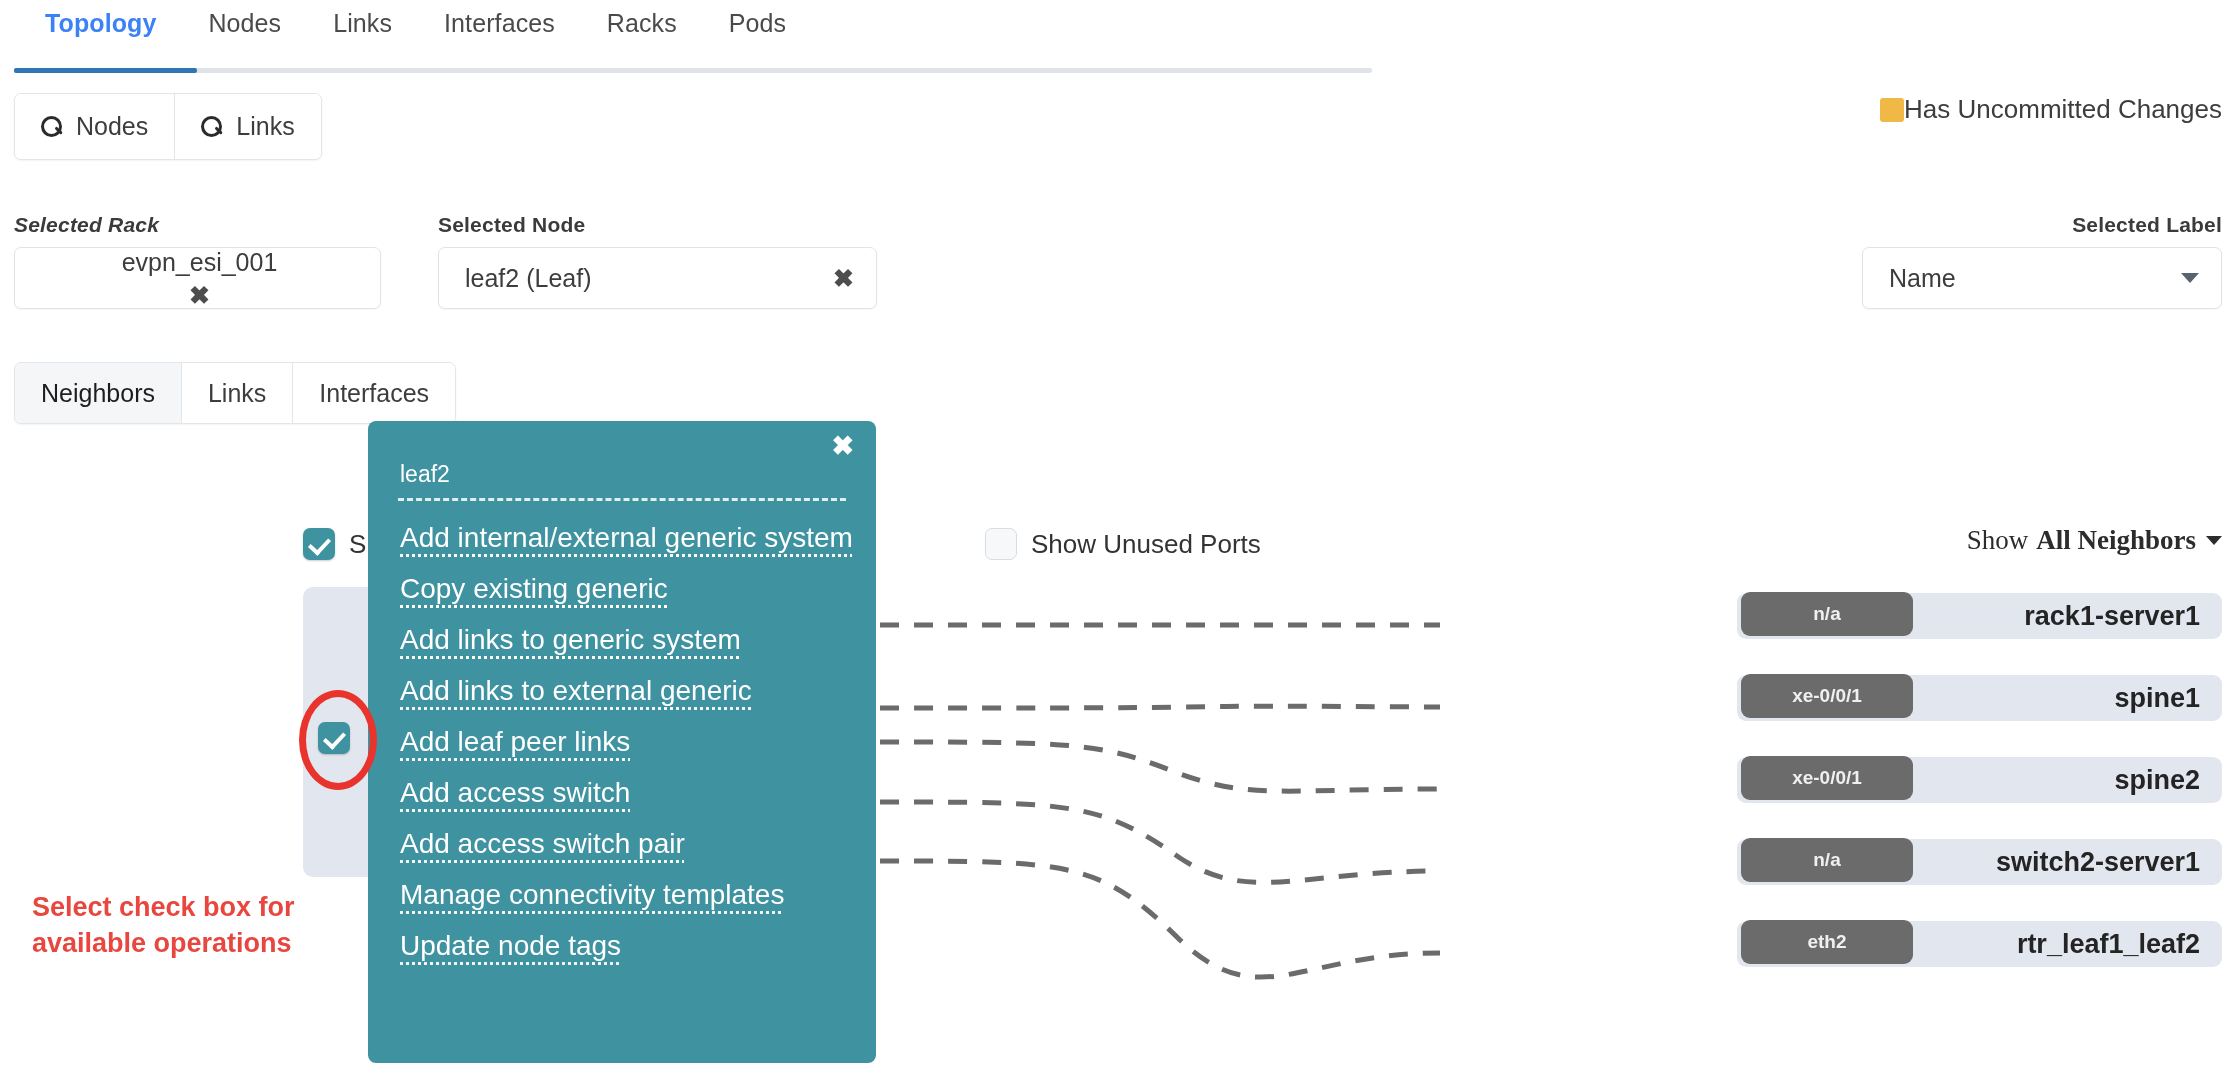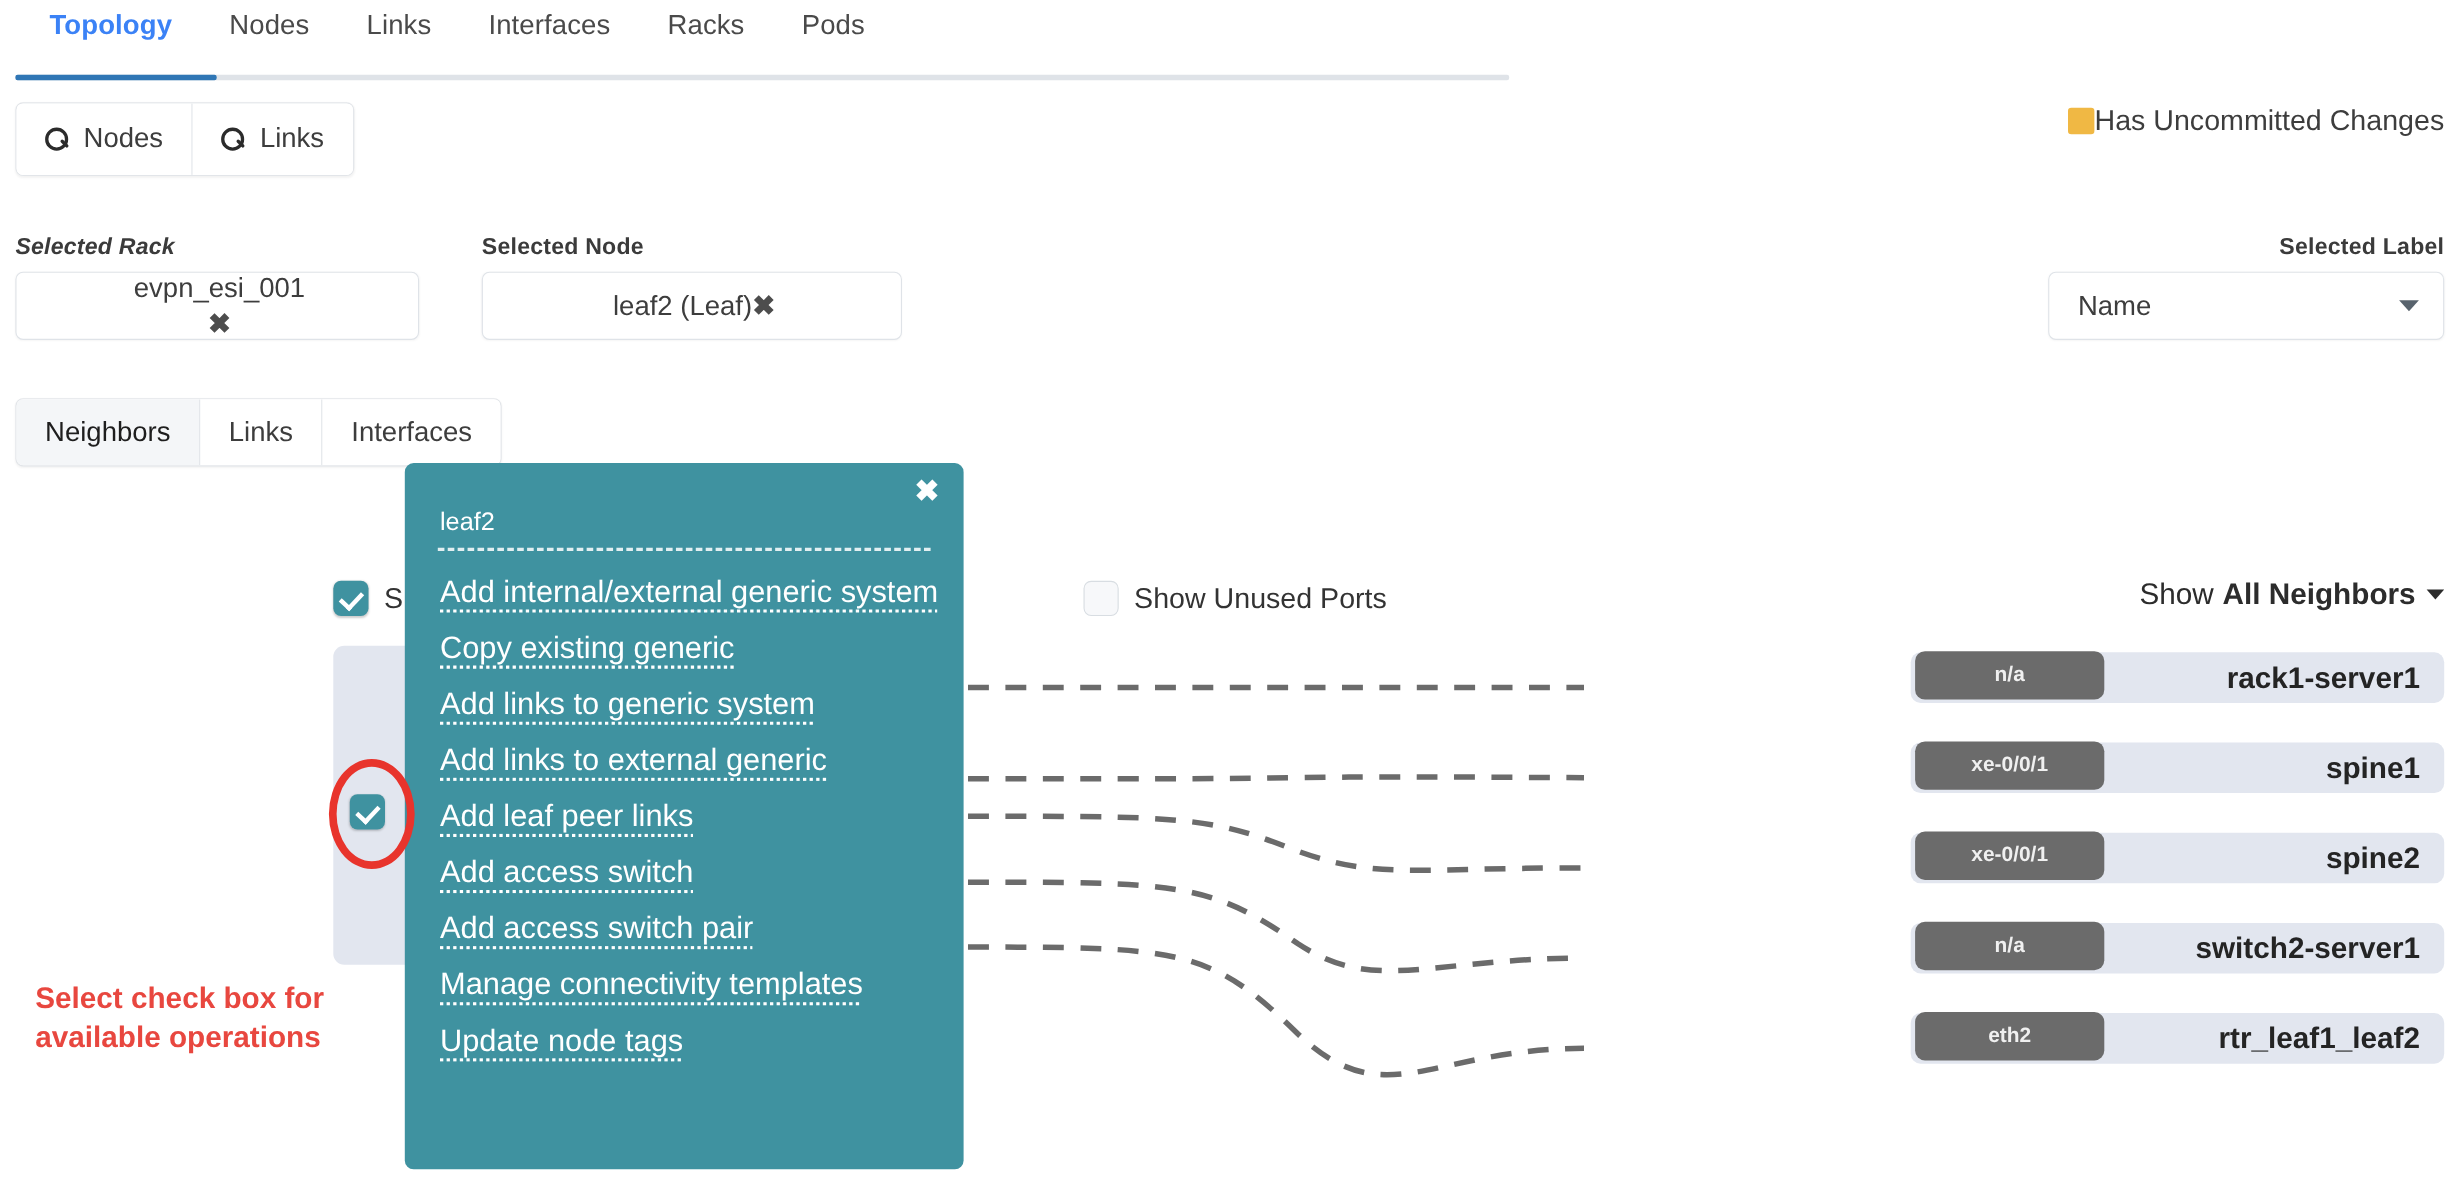--- a/index.html
+++ b/index.html
@@ -114,20 +114,21 @@
   .chk.checked::after {
     content: ""; position: absolute; left: 10px; top: 6px;
     width: 9px; height: 16px; border: solid #fff;
     border-width: 0 4px 4px 0; transform: rotate(43deg);
   }
   .chk.unchecked { background: #f7f8fa; border: 1.5px solid #d8dde2; }
   .show-neighbors {
     position: absolute; right: 14px; top: 525px;
     font-size: 27px; color: #2c2c2c; display:flex; align-items:center; gap:8px;
     cursor: pointer;
+    font-family: Liberation Serif, serif;
   }
   .show-neighbors .strong { font-weight: bold; }
   .tri-down {
     width:0;height:0;border-left:8px solid transparent;border-right:8px solid transparent;
     border-top:9px solid #2c2c2c; margin-left:2px;
   }
 
   
   .node-panel {
     position: absolute; left: 303px; top: 587px;
@@ -223,21 +224,21 @@
     <span>Has Uncommitted Changes</span>
   </div>
 
   <div class="field-label" style="left:14px; top:213px;font-style:italic;">Selected Rack</div>
   <div class="select-box" style="left:14px; top:247px; width:367px;flex-direction:column;">
     <span>evpn_esi_001</span>
     <span class="clear-x">✖</span>
   </div>
 
   <div class="field-label" style="left:438px; top:213px;">Selected Node</div>
-  <div class="select-box" style="left:438px; top:247px; width:382px;justify-content:center;">
+  <div class="select-box" style="left:438px; top:247px; width:439px;">
     <span>leaf2 (Leaf)</span>
     <span class="clear-x">✖</span>
   </div>
 
   <div class="field-label" style="right:14px; top:213px;">Selected Label</div>
   <div class="select-box" style="right:14px; top:247px; width:360px;">
     <span>Name</span>
     <span class="caret-down"></span>
   </div>
 

